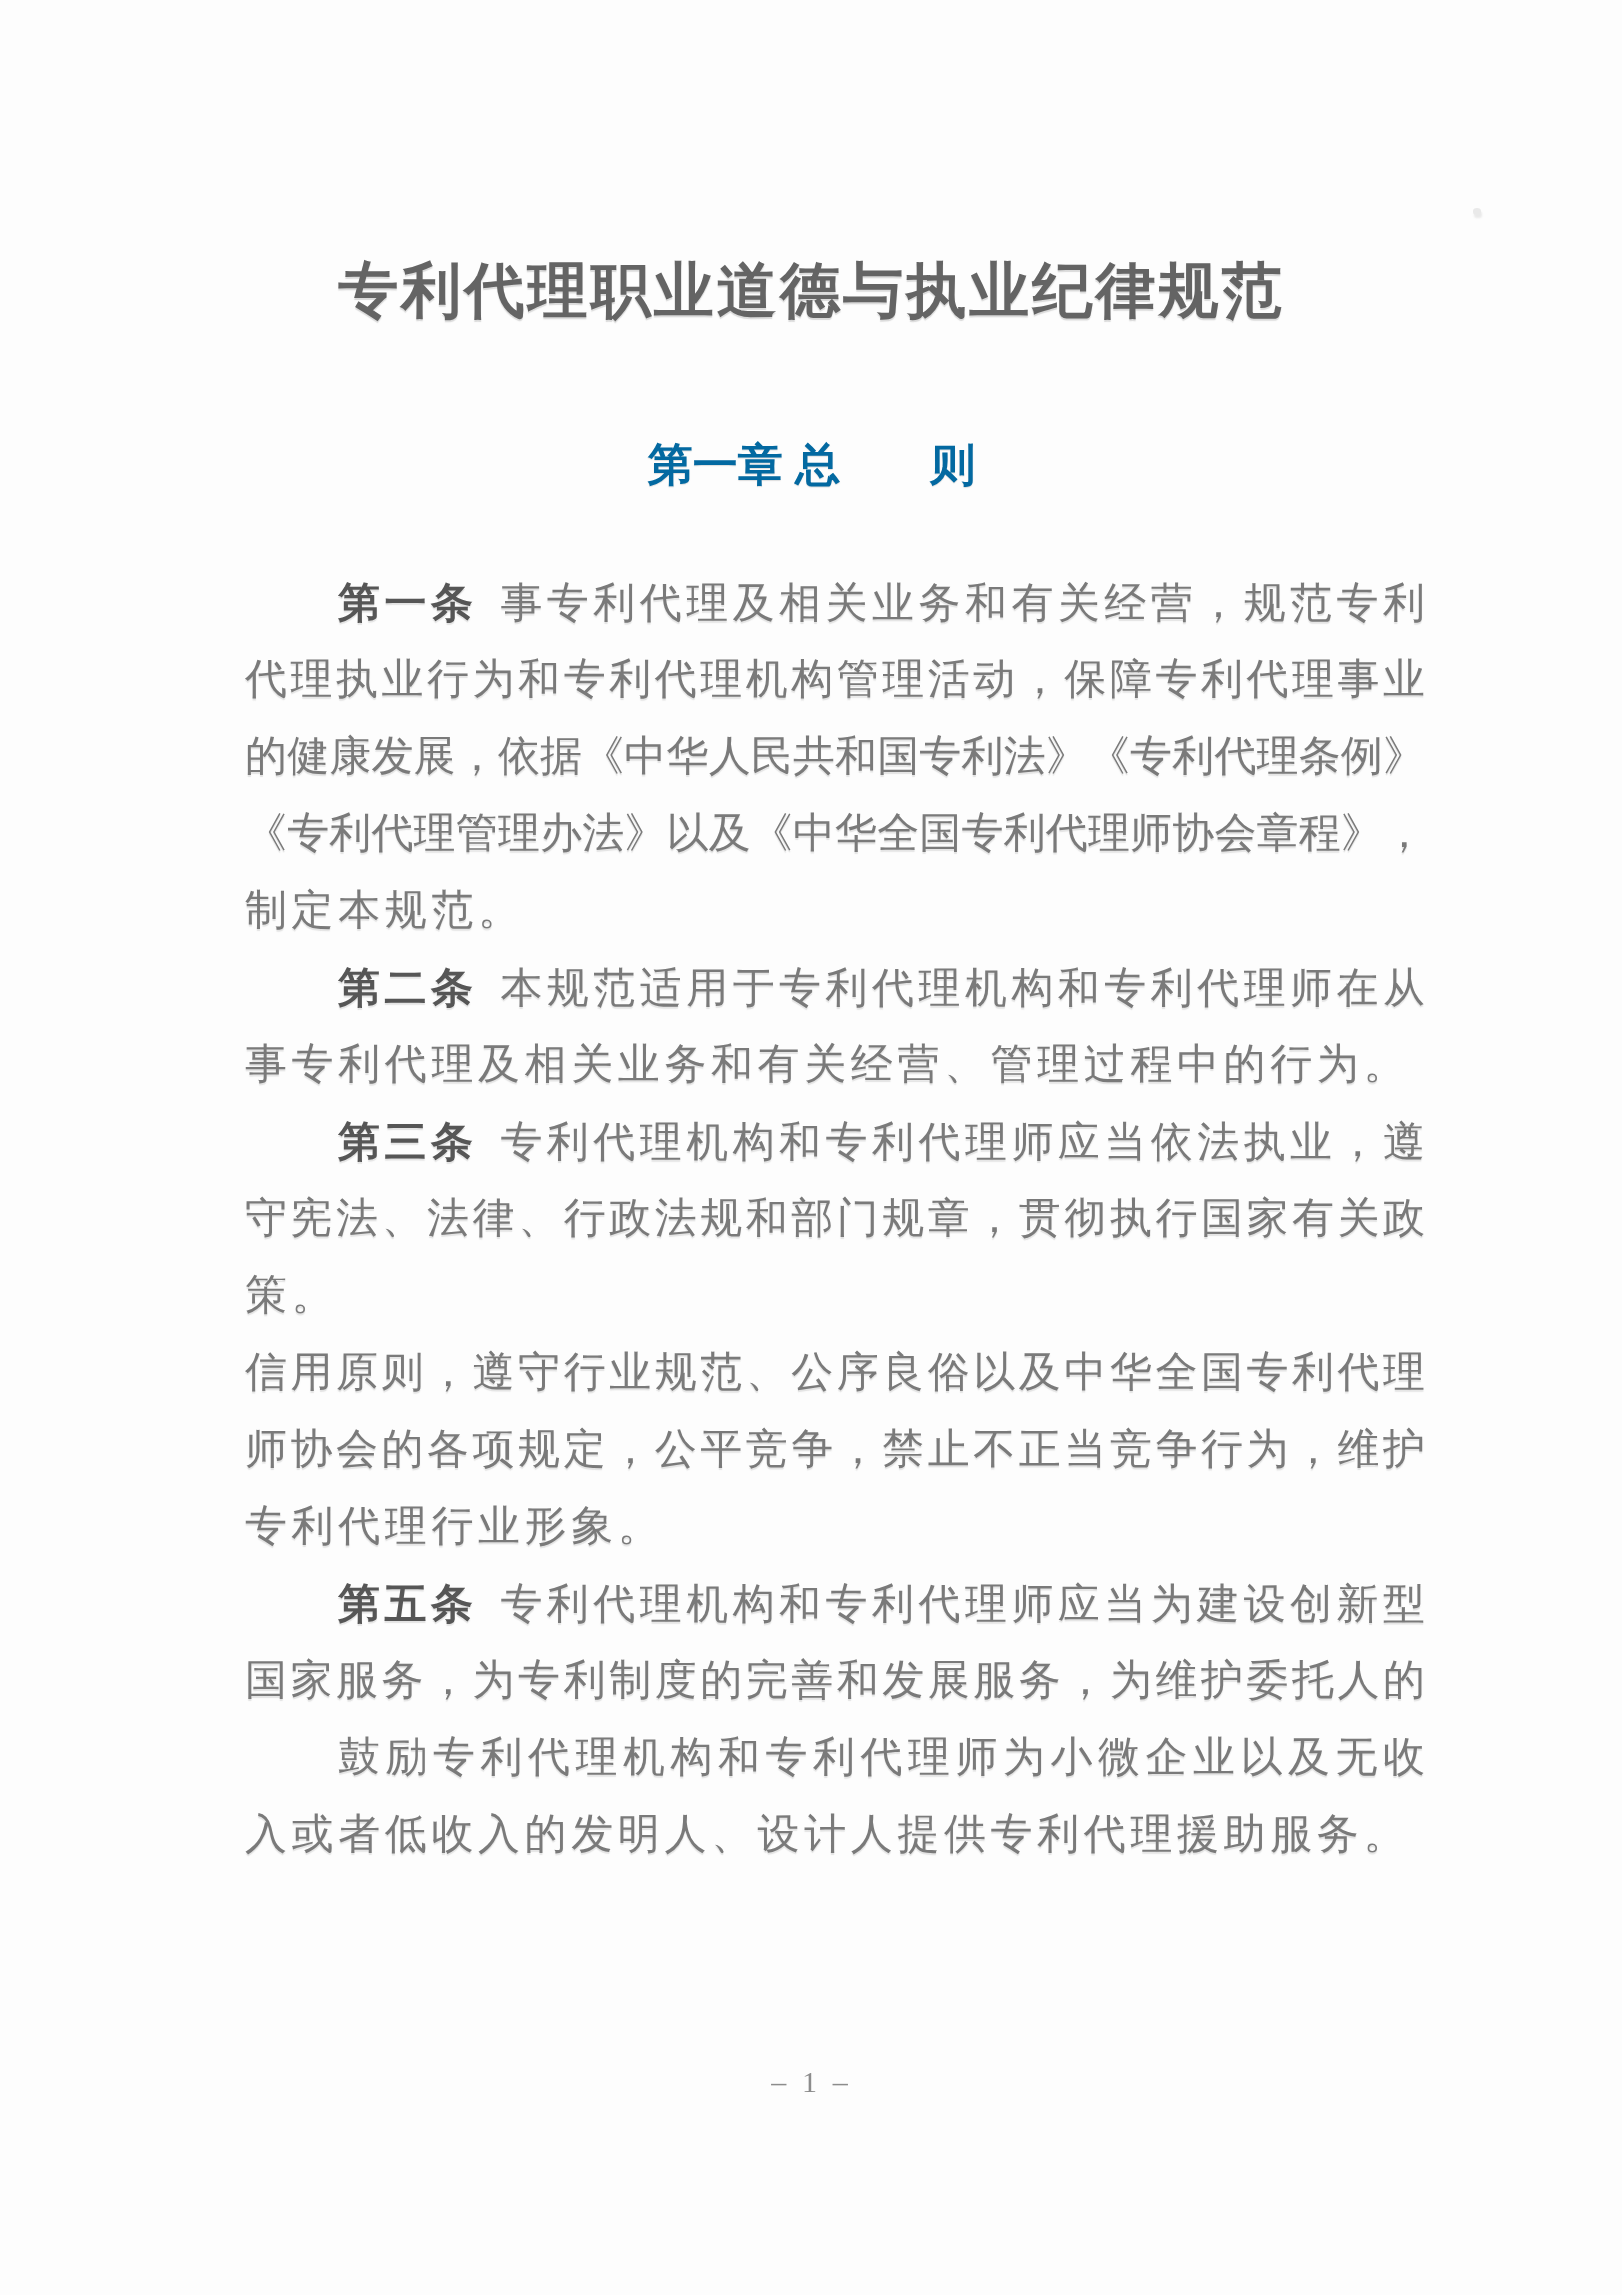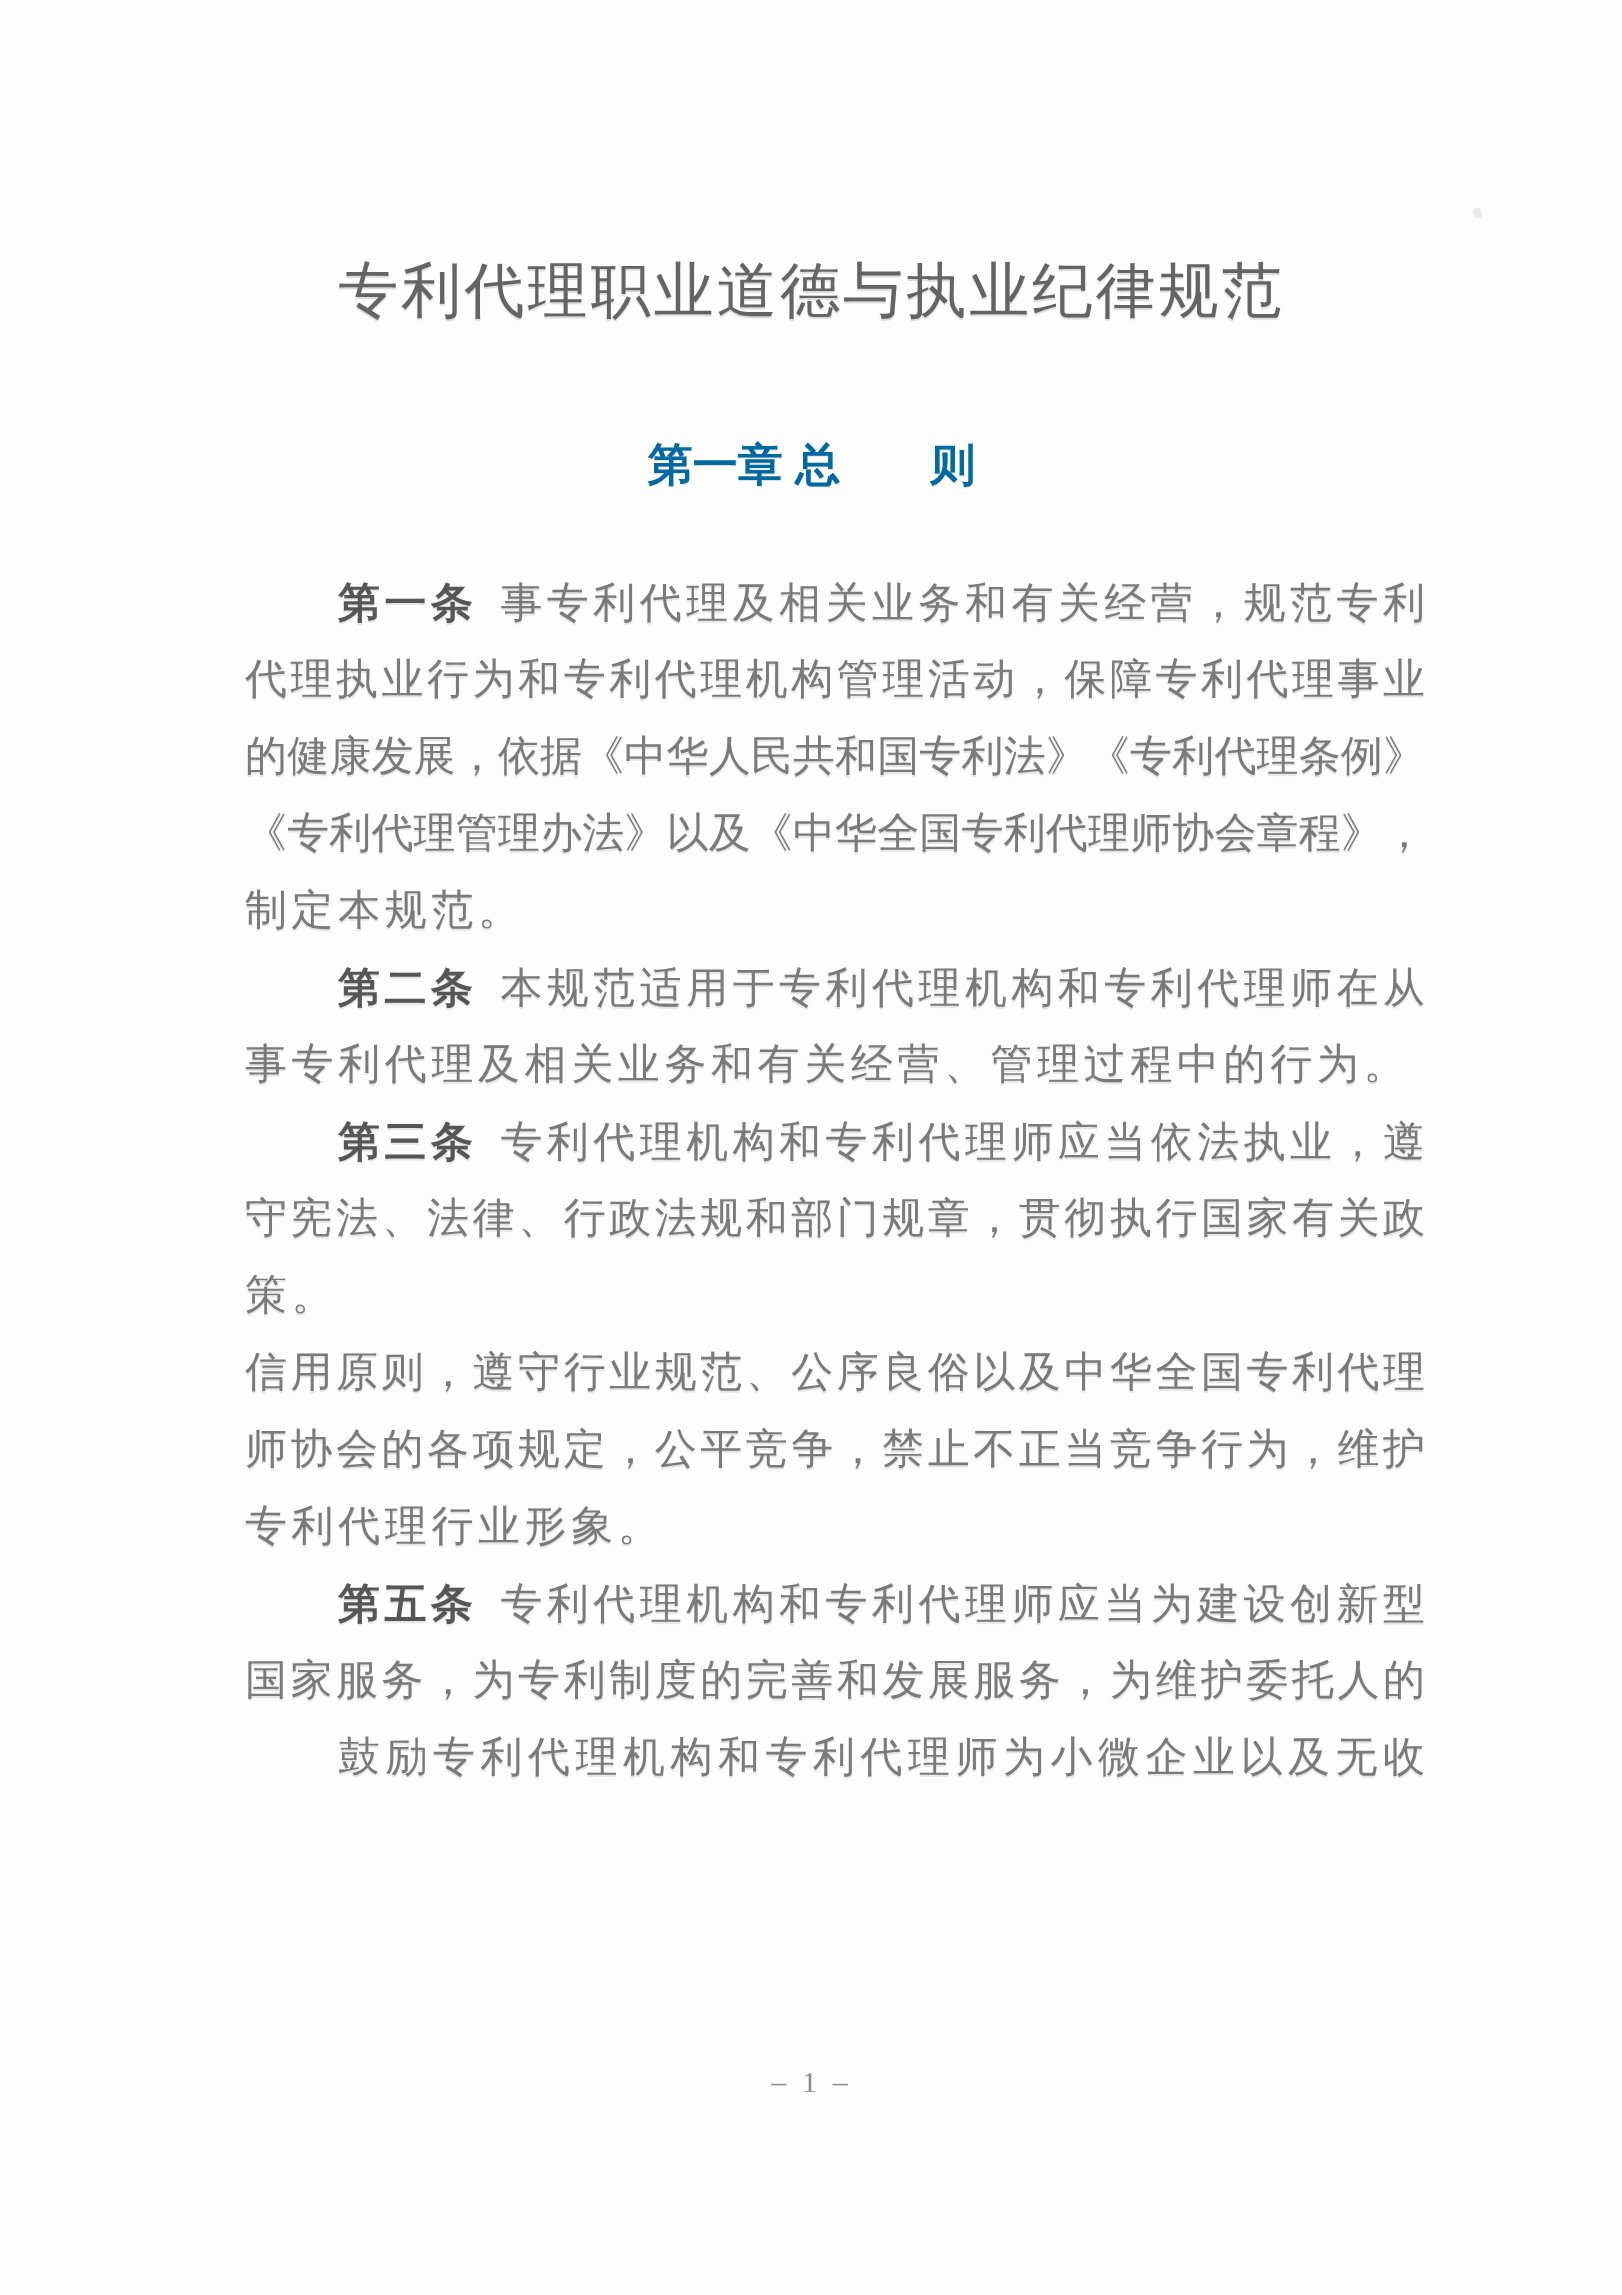--- a/index.html
+++ b/index.html
@@ -6,21 +6,21 @@
   body {
     width: 1623px; height: 2295px;
     background: #fdfdfd;
     position: relative;
     font-family: "Liberation Serif", "DejaVu Serif", serif;
     overflow: hidden;
   }
   .title {
     position: absolute; top: 251px; left: 0; width: 100%;
     text-align: center;
-    font-size: 60px; font-weight: 400;
+    font-size: 60px; font-weight: 700;
     letter-spacing: 3.1px;
     color: #646464;
     text-shadow: 0 1.5px 1px rgba(140,140,140,0.30);
     white-space: pre;
   }
   .chapter {
     position: absolute; top: 435px; left: 0; width: 100%;
     text-align: center;
     font-family: "Liberation Sans", "DejaVu Sans", sans-serif;
     font-size: 45px; font-weight: 700;
@@ -92,16 +92,17 @@
   <div class="line last">策。</div>
 
   <div class="line">信用原则，遵守行业规范、公序良俗以及中华全国专利代理</div>
   <div class="line">师协会的各项规定，公平竞争，禁止不正当竞争行为，维护</div>
   <div class="line last">专利代理行业形象。</div>
 
   <div class="line ind"><span class="head">第五条</span><span>专利代理机构和专利代理师应当为建设创新型</span></div>
   <div class="line">国家服务，为专利制度的完善和发展服务，为维护委托人的</div>
 
   <div class="line ind">鼓励专利代理机构和专利代理师为小微企业以及无收</div>
+  <div class="line last">入或者低收入的发明人、设计人提供专利代理援助服务。</div>
 </div>
 
 <div class="footer">– 1 –</div>
 
 
 </body></html>

